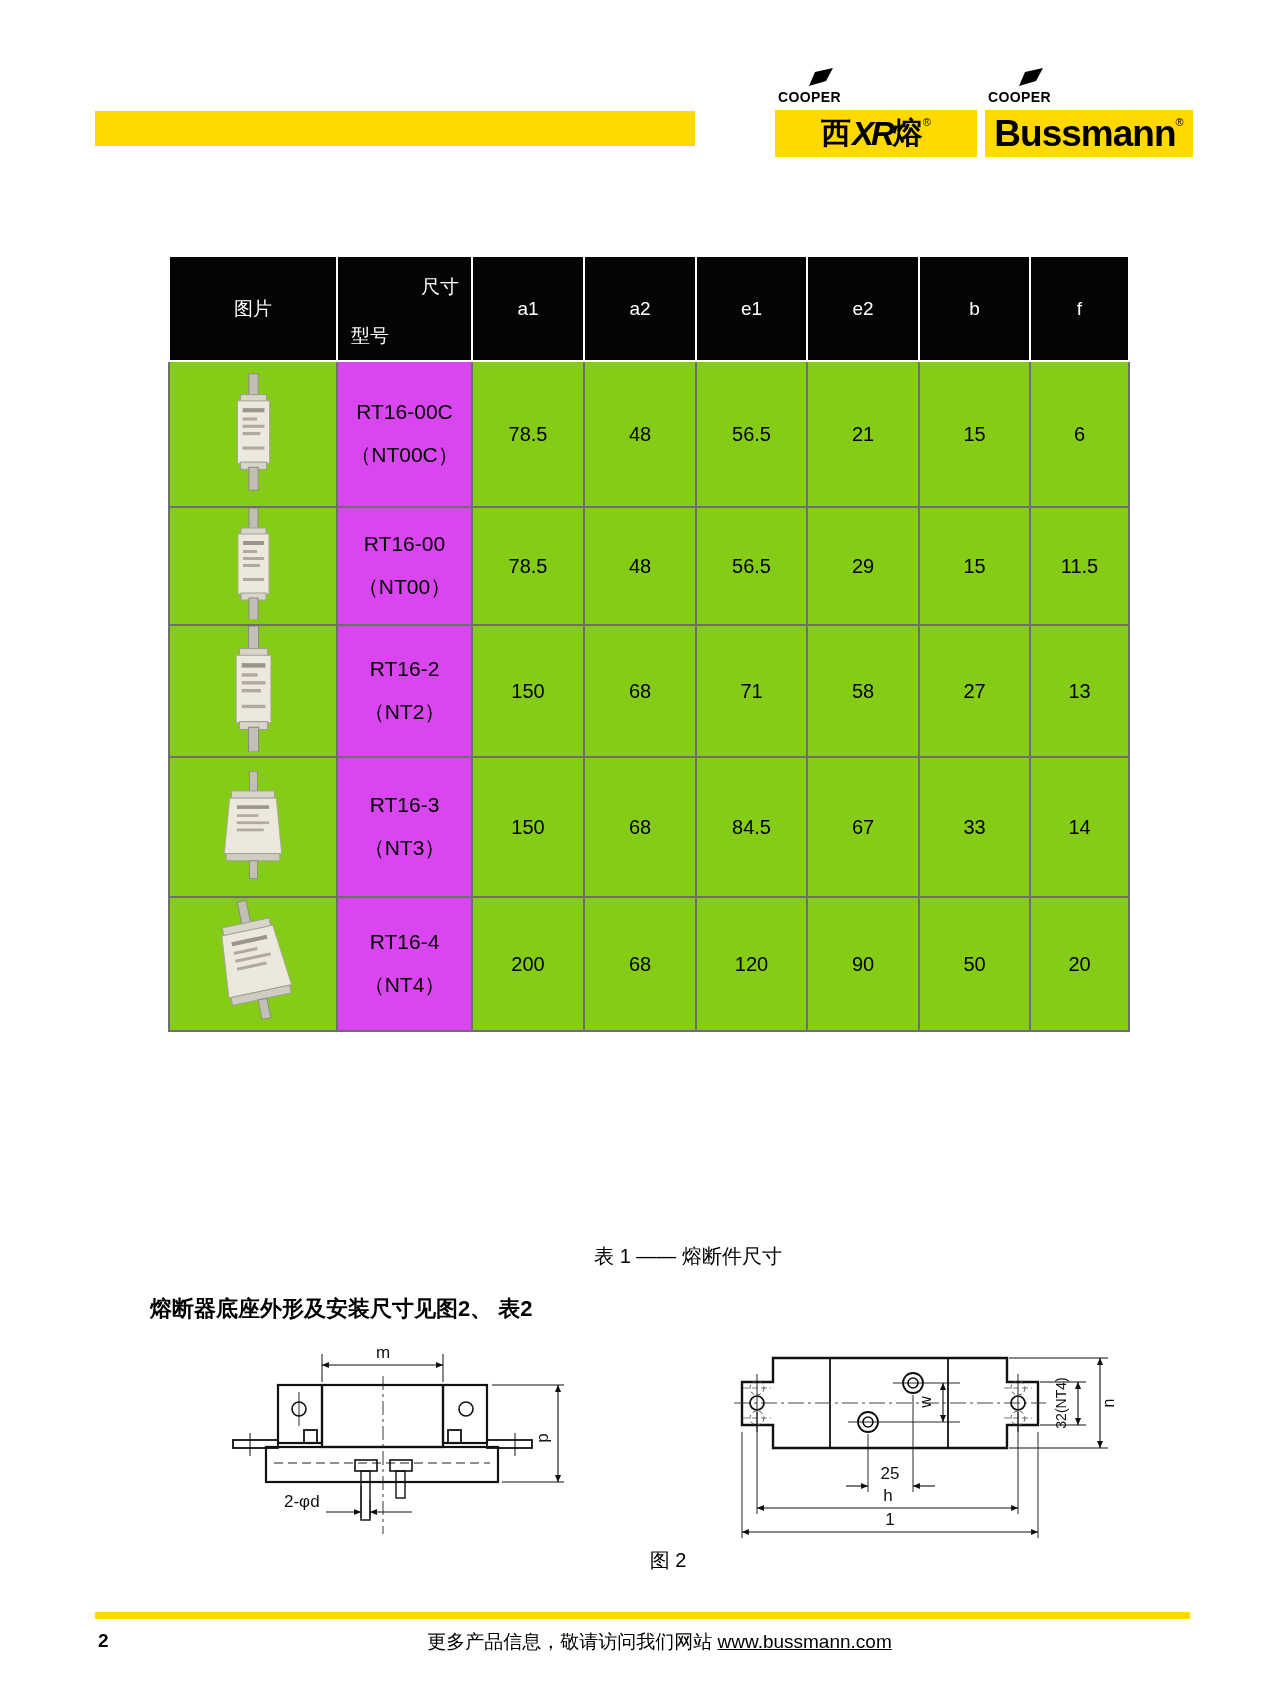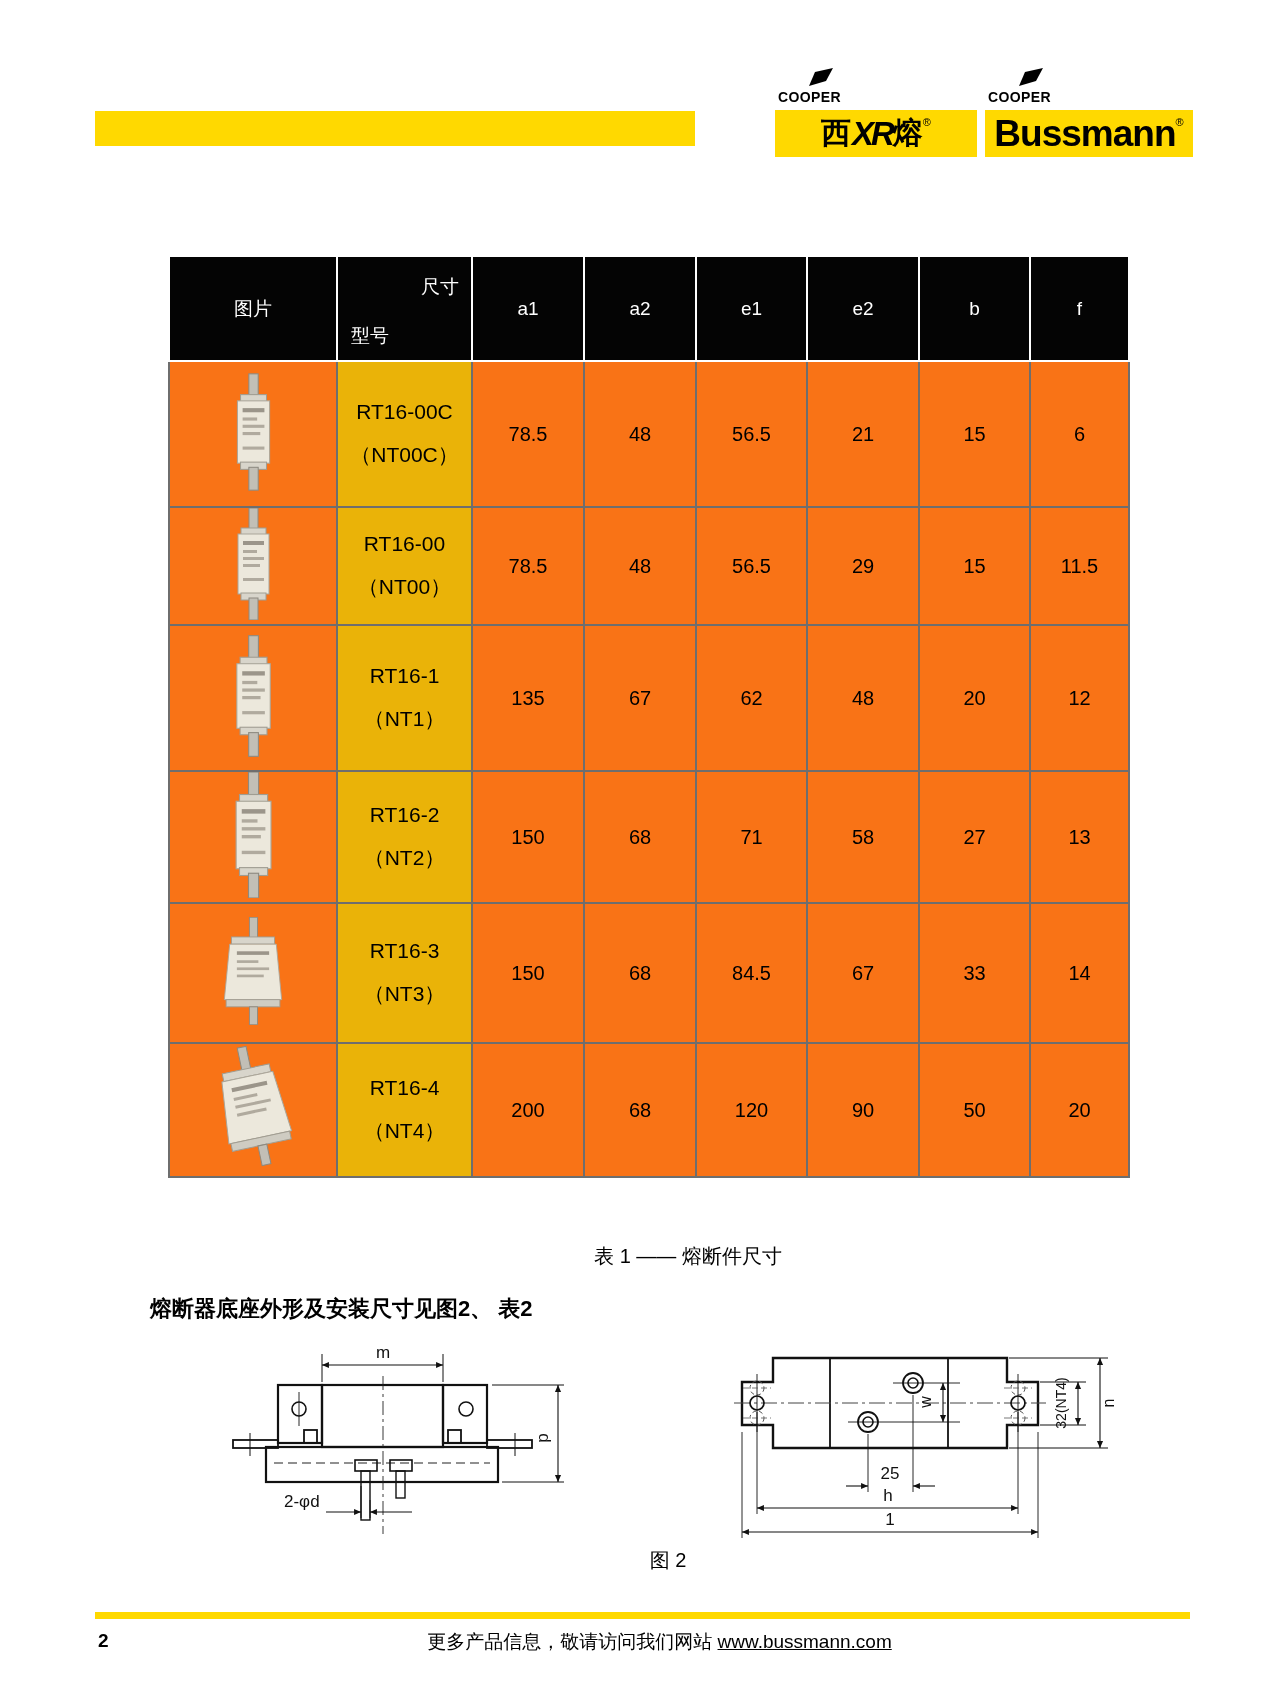--- a/index.html
+++ b/index.html
@@ -20,30 +20,30 @@
   .flag{width:30px;height:20px;}
   .flag-xr{left:806px;top:68px;}
   .flag-bm{left:1016px;top:68px;}
   .xr-cn{font-size:30px;font-weight:900;}
   .xr-mid{font-size:33px;font-weight:900;font-style:italic;letter-spacing:-3px;margin:0 1px;}
   .reg{font-size:11px;position:relative;top:-12px;}
   .bm-text{font-size:37px;font-weight:900;letter-spacing:-1px;}
 
   
   table.dim-table{position:absolute;left:168px;top:255px;border-collapse:collapse;table-layout:fixed;border:2px solid #2f2f2f;}
-  .dim-table td{border:2px solid #6e6e6e;padding:0;text-align:center;vertical-align:middle;background:#f97316;}
+  .dim-table td{border:2px solid #6e6e6e;padding:0;text-align:center;vertical-align:middle;background:#84cc16;}
   .dim-table thead th{background:#040404;color:#fff;border:2px solid #fff;font-weight:normal;font-size:19px;padding:0;}
   .dim-table thead tr{height:105px;}
   tr.r1{height:146px;} tr.r2{height:108px;} tr.r3{height:146px;}
   tr.r4{height:132px;} tr.r5{height:140px;} tr.r6{height:132px;padding-left:48px;}
   th.corner{position:relative;
     background-image:linear-gradient(to bottom right, rgba(0,0,0,0) calc(50% - 1.6px), #d9d9d9 calc(50% - .6px), #d9d9d9 calc(50% + .6px), rgba(0,0,0,0) calc(50% + 1.6px));}
   .corner-top{position:absolute;top:17px;right:12px;font-size:19px;}
   .corner-bottom{position:absolute;bottom:11px;left:13px;font-size:19px;}
-  td.model-cell{background:#eab308;font-size:21px;}
+  td.model-cell{background:#d946ef;font-size:21px;}
   .model-name{margin-bottom:17px;}
   td.num{font-size:20px;}
 
   .tbl-caption{left:168px;top:1243px;width:1040px;text-align:center;font-size:20px;}
   .section-heading{left:150px;top:1294px;font-size:22px;font-weight:bold;}
   .fig-caption{left:588px;top:1547px;width:160px;text-align:center;font-size:20px;}
 
   
   .figsvg text{font-family:"Liberation Sans",sans-serif;fill:#111;}
 
@@ -160,37 +160,20 @@
         <div class="model-name">RT16-00</div>
         <div>（NT00）</div>
       </td>
       <td class="num">78.5</td>
       <td class="num">48</td>
       <td class="num">56.5</td>
       <td class="num">29</td>
       <td class="num">15</td>
       <td class="num">11.5</td>
     </tr>
-    <tr class="r3">
-      <td>
-        <svg width="56" height="122" viewBox="0 0 52 112">
-            <use href="#fuseN"></use>
-          </svg>
-      </td>
-      <td class="model-cell">
-        <div class="model-name">RT16-1</div>
-        <div>（NT1）</div>
-      </td>
-      <td class="num">135</td>
-      <td class="num">67</td>
-      <td class="num">62</td>
-      <td class="num">48</td>
-      <td class="num">20</td>
-      <td class="num">12</td>
-    </tr>
     <tr class="r4">
       <td>
         <svg width="60" height="126" viewBox="0 0 52 112">
             <use href="#fuseN"></use>
           </svg>
       </td>
       <td class="model-cell">
         <div class="model-name">RT16-2</div>
         <div>（NT2）</div>
       </td>

